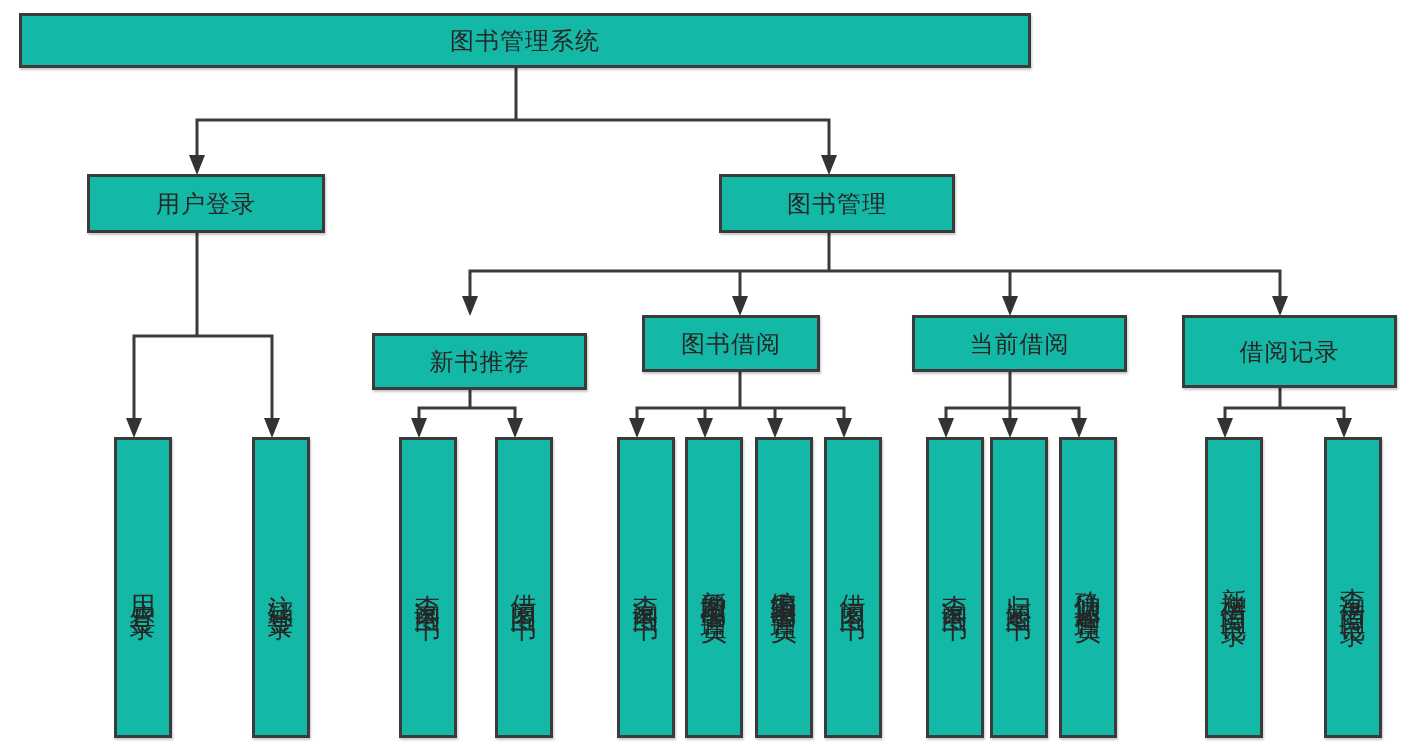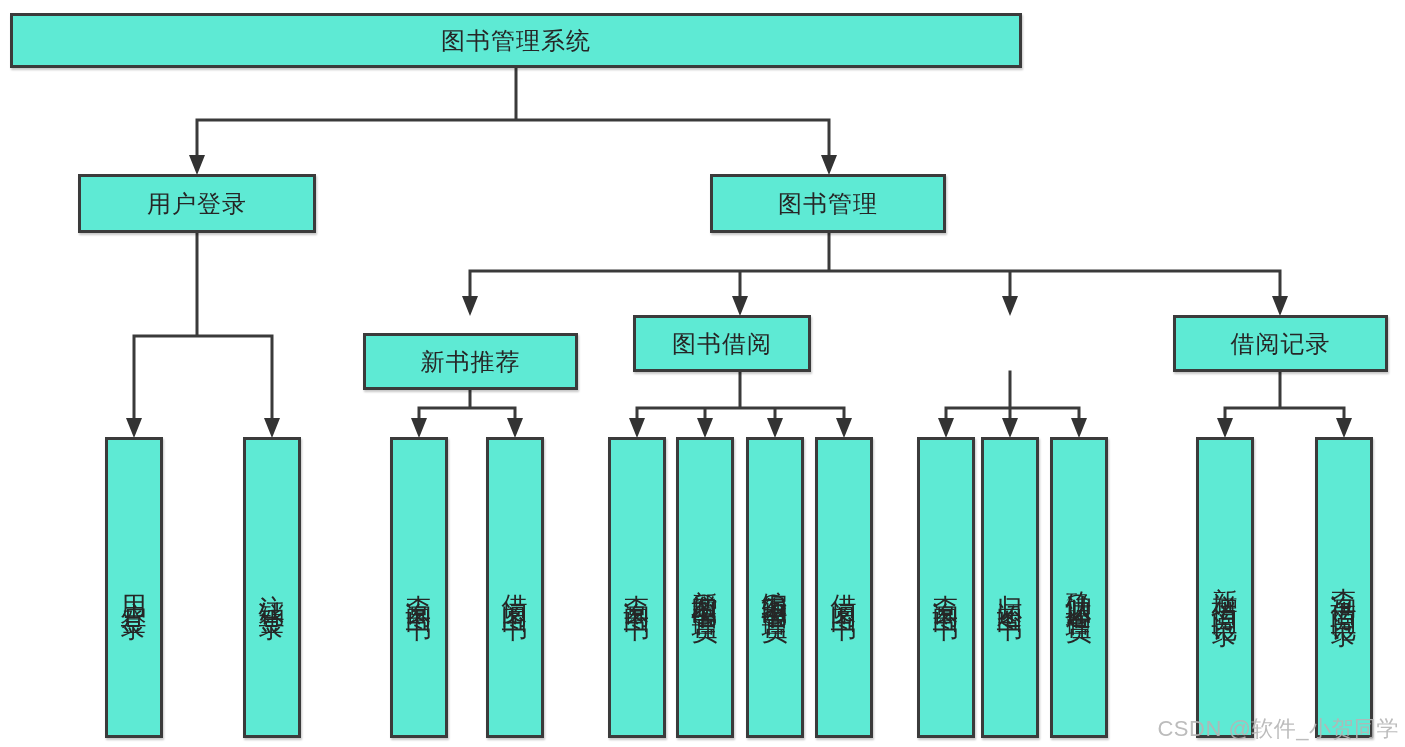--- a/index.html
+++ b/index.html
@@ -6,28 +6,29 @@
   #canvas {
     position: relative;
     width: 1405px;
     height: 747px;
     background: #ffffff;
     font-family: "Liberation Sans", "DejaVu Sans", sans-serif;
     overflow: hidden;
   }
   .node {
     position: absolute;
-    background: #5eead4;
+    background: #14b8a6;
     border: 3px solid #3b3b3b;
     box-shadow: 1px 2px 2px rgba(0,0,0,0.22);
     display: flex;
     align-items: center;
     justify-content: center;
     color: #262626;
     box-sizing: border-box;
+    margin-left: 9px;
   }
   .hnode { font-size: 24px; letter-spacing: 1px; }
   .leaf  { font-size: 26px; }
   .leaf span {
     writing-mode: vertical-rl;
     text-orientation: mixed;
     letter-spacing: 7px;
     line-height: 1;
     white-space: nowrap;
   }
@@ -103,21 +104,24 @@
   <div class="node hnode" style="left:710px; top:174px; width:236px; height:59px">
     <span>图书管理</span>
   </div>
 
   <div class="node hnode" style="left:363px; top:333px; width:215px; height:57px">
     <span>新书推荐</span>
   </div>
   <div class="node hnode" style="left:633px; top:315px; width:178px; height:57px">
     <span>图书借阅</span>
   </div>
-  <div class="node hnode" style="left:1173px; top:315px; width:215px; height:57px">
+  <div class="node hnode" style="left:903px; top:315px; width:215px; height:57px">
+    <span>当前借阅</span>
+  </div>
+  <div class="node hnode" style="left:1173px; top:315px; width:215px; height:73px">
     <span>借阅记录</span>
   </div>
 
   <div class="node leaf" style="left:105px; top:437px; width:58px; height:301px">
     <span>用户登录</span>
   </div>
   <div class="node leaf" style="left:243px; top:437px; width:58px; height:301px">
     <span>注销登录</span>
   </div>
 
@@ -151,15 +155,14 @@
     <span>确认归还（管理员）</span>
   </div>
 
   <div class="node leaf" style="left:1196px; top:437px; width:58px; height:301px">
     <span>新增借阅记录</span>
   </div>
   <div class="node leaf" style="left:1315px; top:437px; width:58px; height:301px">
     <span>查询借阅记录</span>
   </div>
 
-  <div class="watermark">CSDN @软件_小贺同学</div>
 
 </div>
 
 </body></html>

